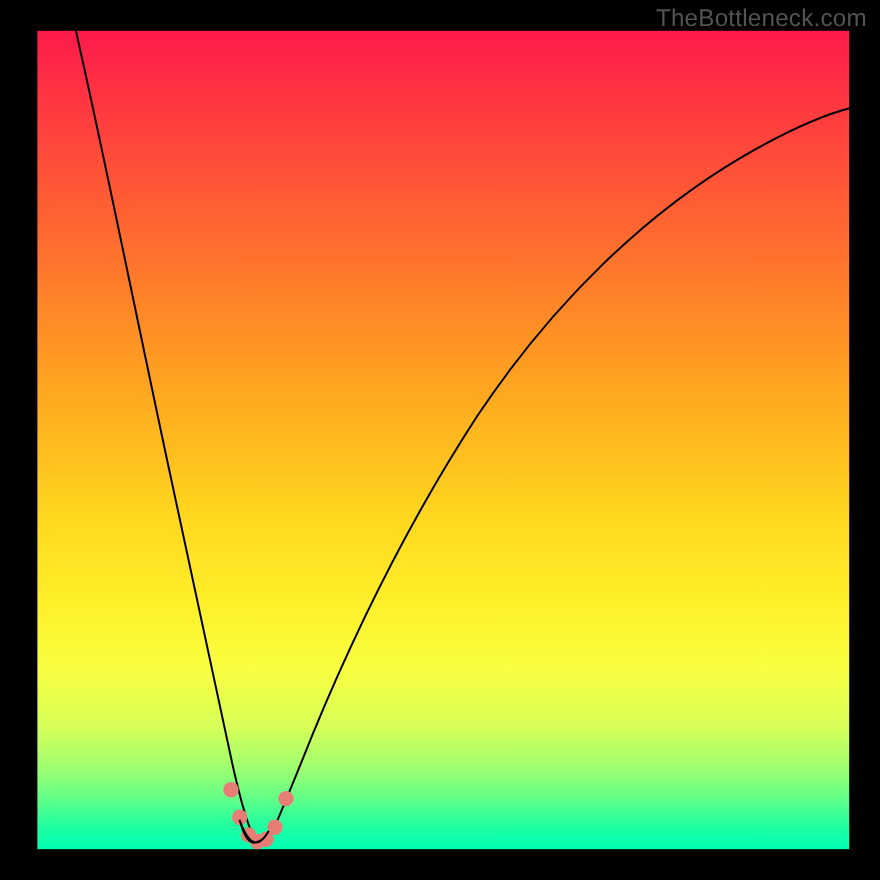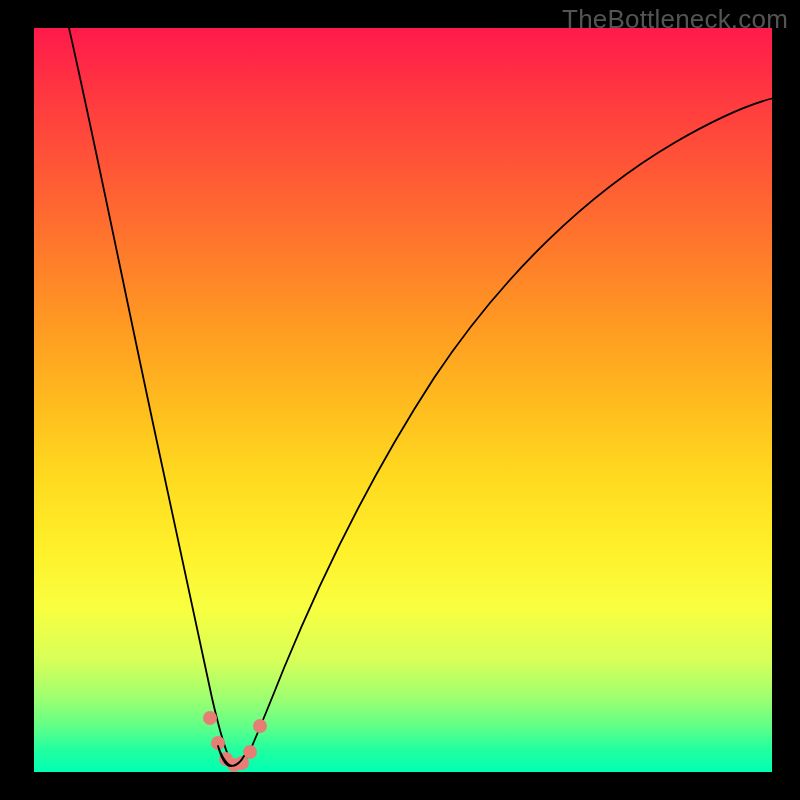--- a/index.html
+++ b/index.html
@@ -15,21 +15,21 @@
     position: relative;
     width: 800px;
     height: 800px;
     background: #000;
   }
   .watermark {
     position: absolute;
     top: 4px;
     right: 12px;
     color: #545454;
-    font-size: 26px;
+    font-size: 22px;
     font-weight: 500;
     letter-spacing: 0.2px;
     z-index: 10;
     user-select: none;
   }
   .plot-area {
     position: absolute;
     left: 34px;
     top: 28px;
     width: 738px;

